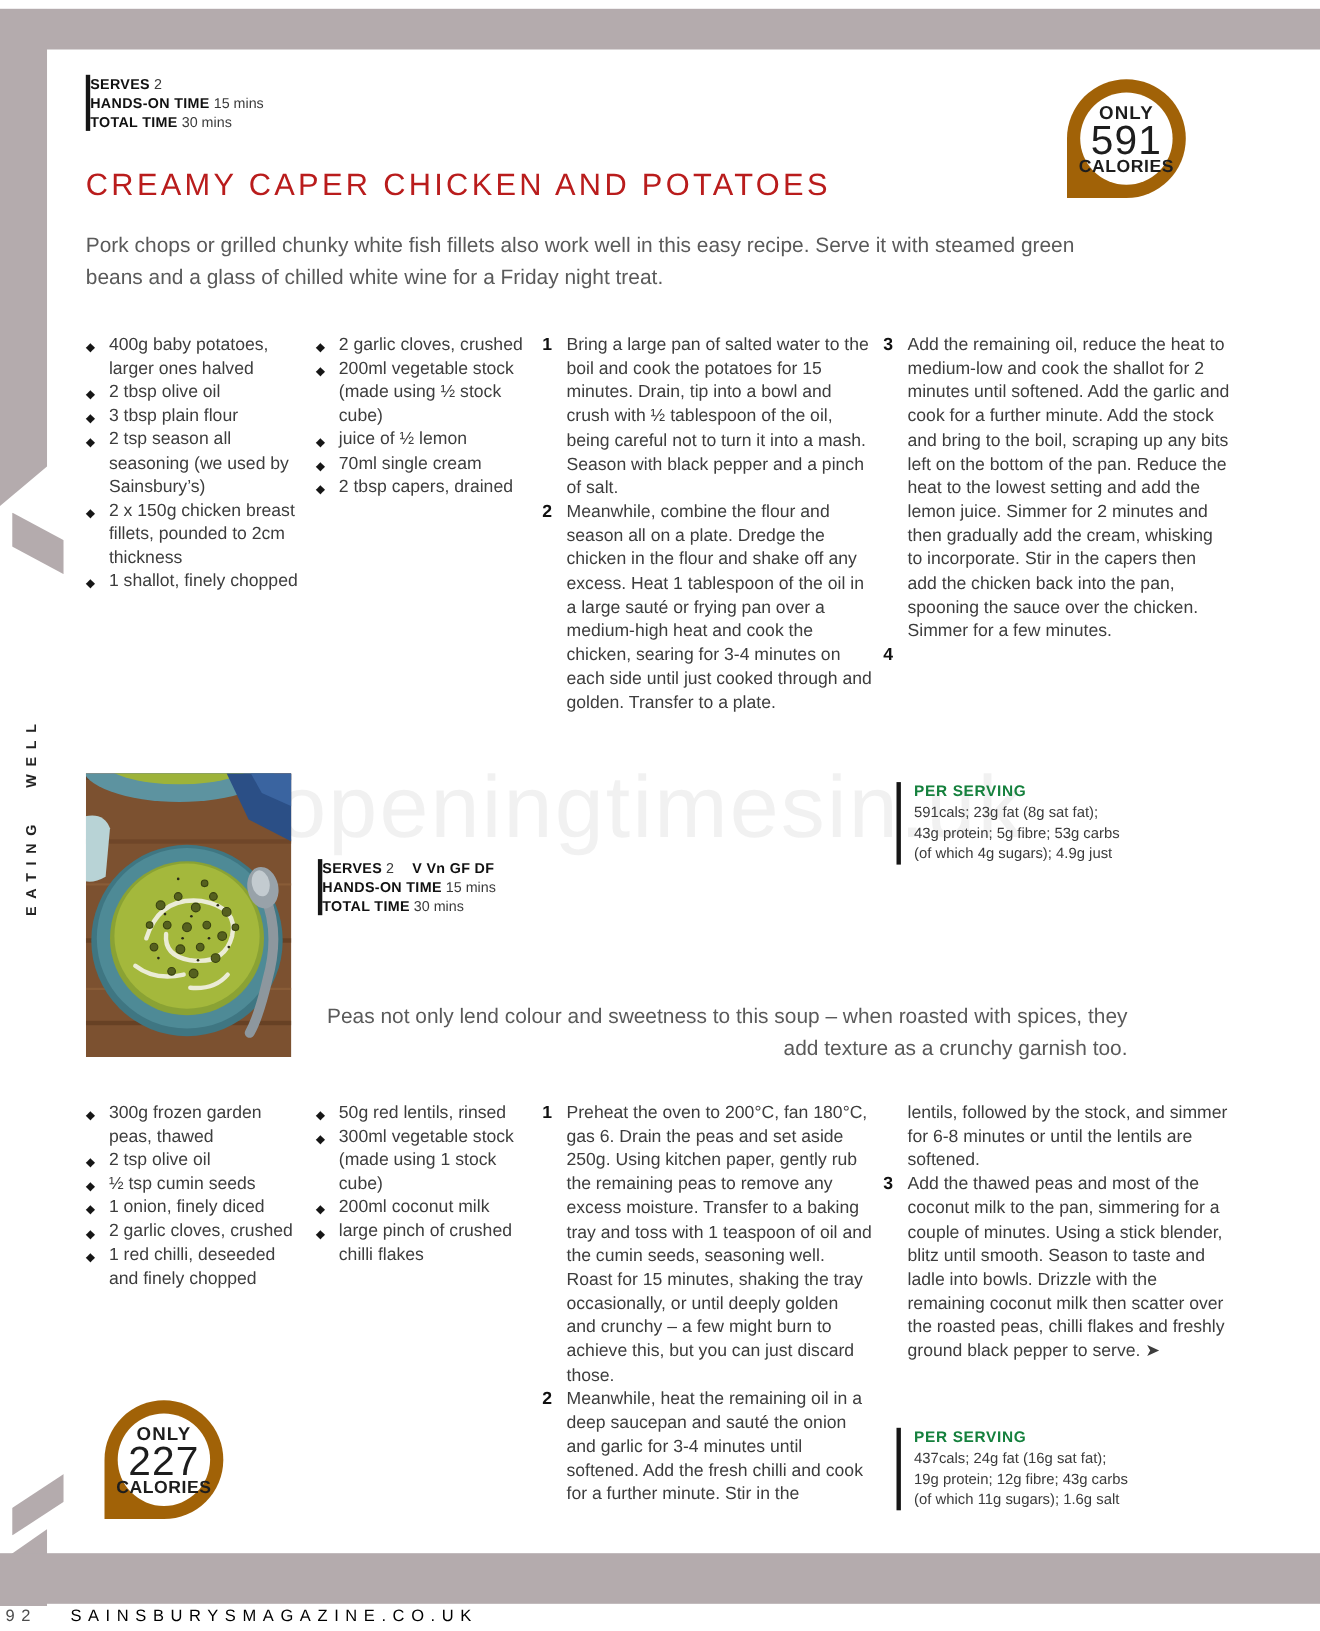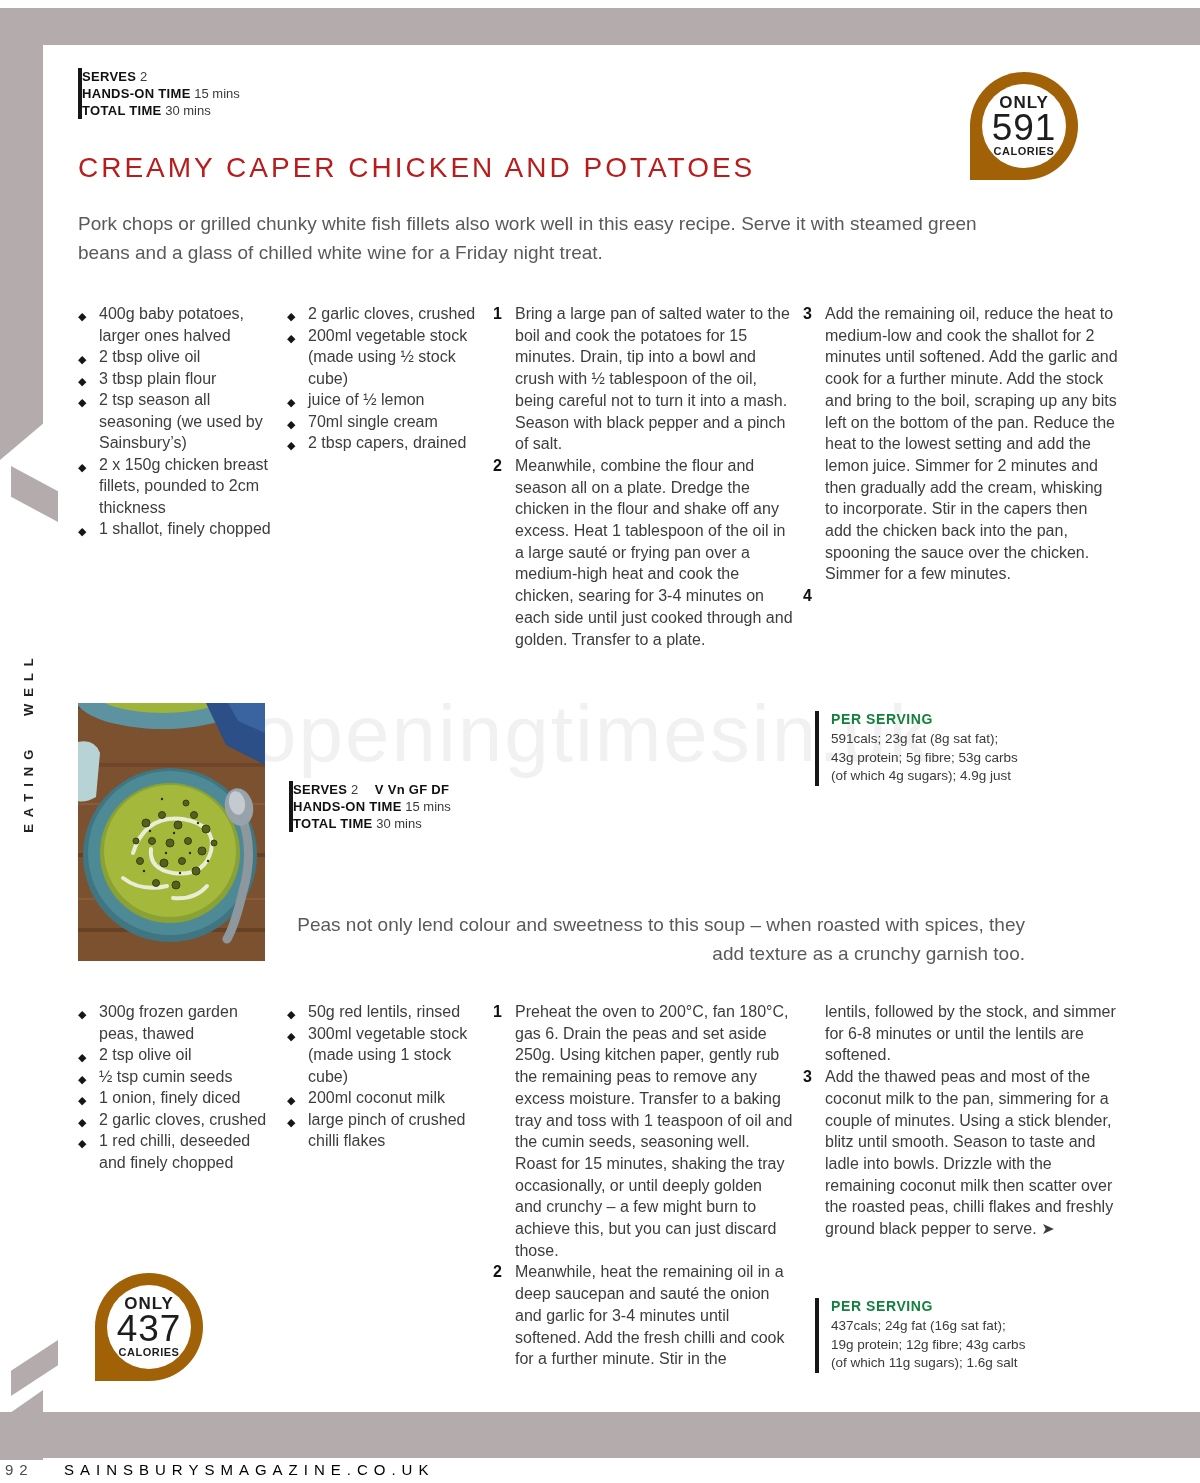--- a/index.html
+++ b/index.html
@@ -28,21 +28,21 @@
   .meta-line{font-size:13px;line-height:17px;color:#3a3a3a;}
   .meta .b{font-weight:700;color:#111;letter-spacing:0.3px;}
   .meta .diet{margin-left:13px;}
   
   .badge{position:absolute;width:108px;height:108px;background:#a16207;
         border-radius:50% 50% 50% 0;display:flex;align-items:center;justify-content:center;z-index:2;}
   .badge-inner{width:84px;height:84px;background:#fff;border-radius:50%;display:flex;
         flex-direction:column;align-items:center;justify-content:center;}
   .badge-only{font-size:17px;font-weight:800;letter-spacing:1px;color:#1d1d1d;line-height:17px;}
   .badge-value{font-size:37px;font-weight:300;color:#1d1d1d;line-height:34px;letter-spacing:1px;}
-  .badge-unit{font-size:11px;font-weight:800;letter-spacing:0.5px;color:#1d1d1d;line-height:13px;}
+  .badge-unit{font-size:16px;font-weight:800;letter-spacing:0.5px;color:#1d1d1d;line-height:13px;}
   
   .recipe-title{position:absolute;font-size:28px;font-weight:400;letter-spacing:3px;
         color:#b91c1c;z-index:2;white-space:nowrap;}
   .intro{position:absolute;font-size:19px;line-height:29px;color:#5a5a5a;z-index:2;}
   
   .ing-col{position:absolute;z-index:2;}
   .ing{position:relative;padding-left:21px;font-size:16px;line-height:21.5px;color:#3d3d3d;}
   .diamond{position:absolute;left:0;top:3px;font-size:11px;color:#161616;}
   
   .step-col{position:absolute;z-index:2;}
@@ -245,21 +245,21 @@
       <div class="step"><span class="step-num">2</span><span>Meanwhile, heat the remaining oil in a deep saucepan and sauté the onion and garlic for 3-4 minutes until softened. Add the fresh chilli and cook for a further minute. Stir in the</span></div>
     </div>
   <div class="step-col" style="left:803px;top:1001px;width:315px;">
       <div class="step"><span class="step-num"></span><span>lentils, followed by the stock, and simmer for 6-8 minutes or until the lentils are softened.</span></div>
       <div class="step"><span class="step-num">3</span><span>Add the thawed peas and most of the coconut milk to the pan, simmering for a couple of minutes. Using a stick blender, blitz until smooth. Season to taste and ladle into bowls. Drizzle with the remaining coconut milk then scatter over the roasted peas, chilli flakes and freshly ground black pepper to serve. ➤</span></div>
     </div>
 
   <div class="badge" style="left:95px;top:1273px;">
     <div class="badge-inner">
       <span class="badge-only">ONLY</span>
-      <span class="badge-value">437</span>
+      <span class="badge-value">227</span>
       <span class="badge-unit">CALORIES</span>
     </div>
   </div>
 
   <div class="per-serving" style="left:815px;top:1298px;">
     <div class="ps-label">PER SERVING</div>
     <div>
         <div class="ns-line">437cals; 24g fat (16g sat fat);</div>
         <div class="ns-line">19g protein; 12g fibre; 43g carbs</div>
         <div class="ns-line">(of which 11g sugars); 1.6g salt</div>

